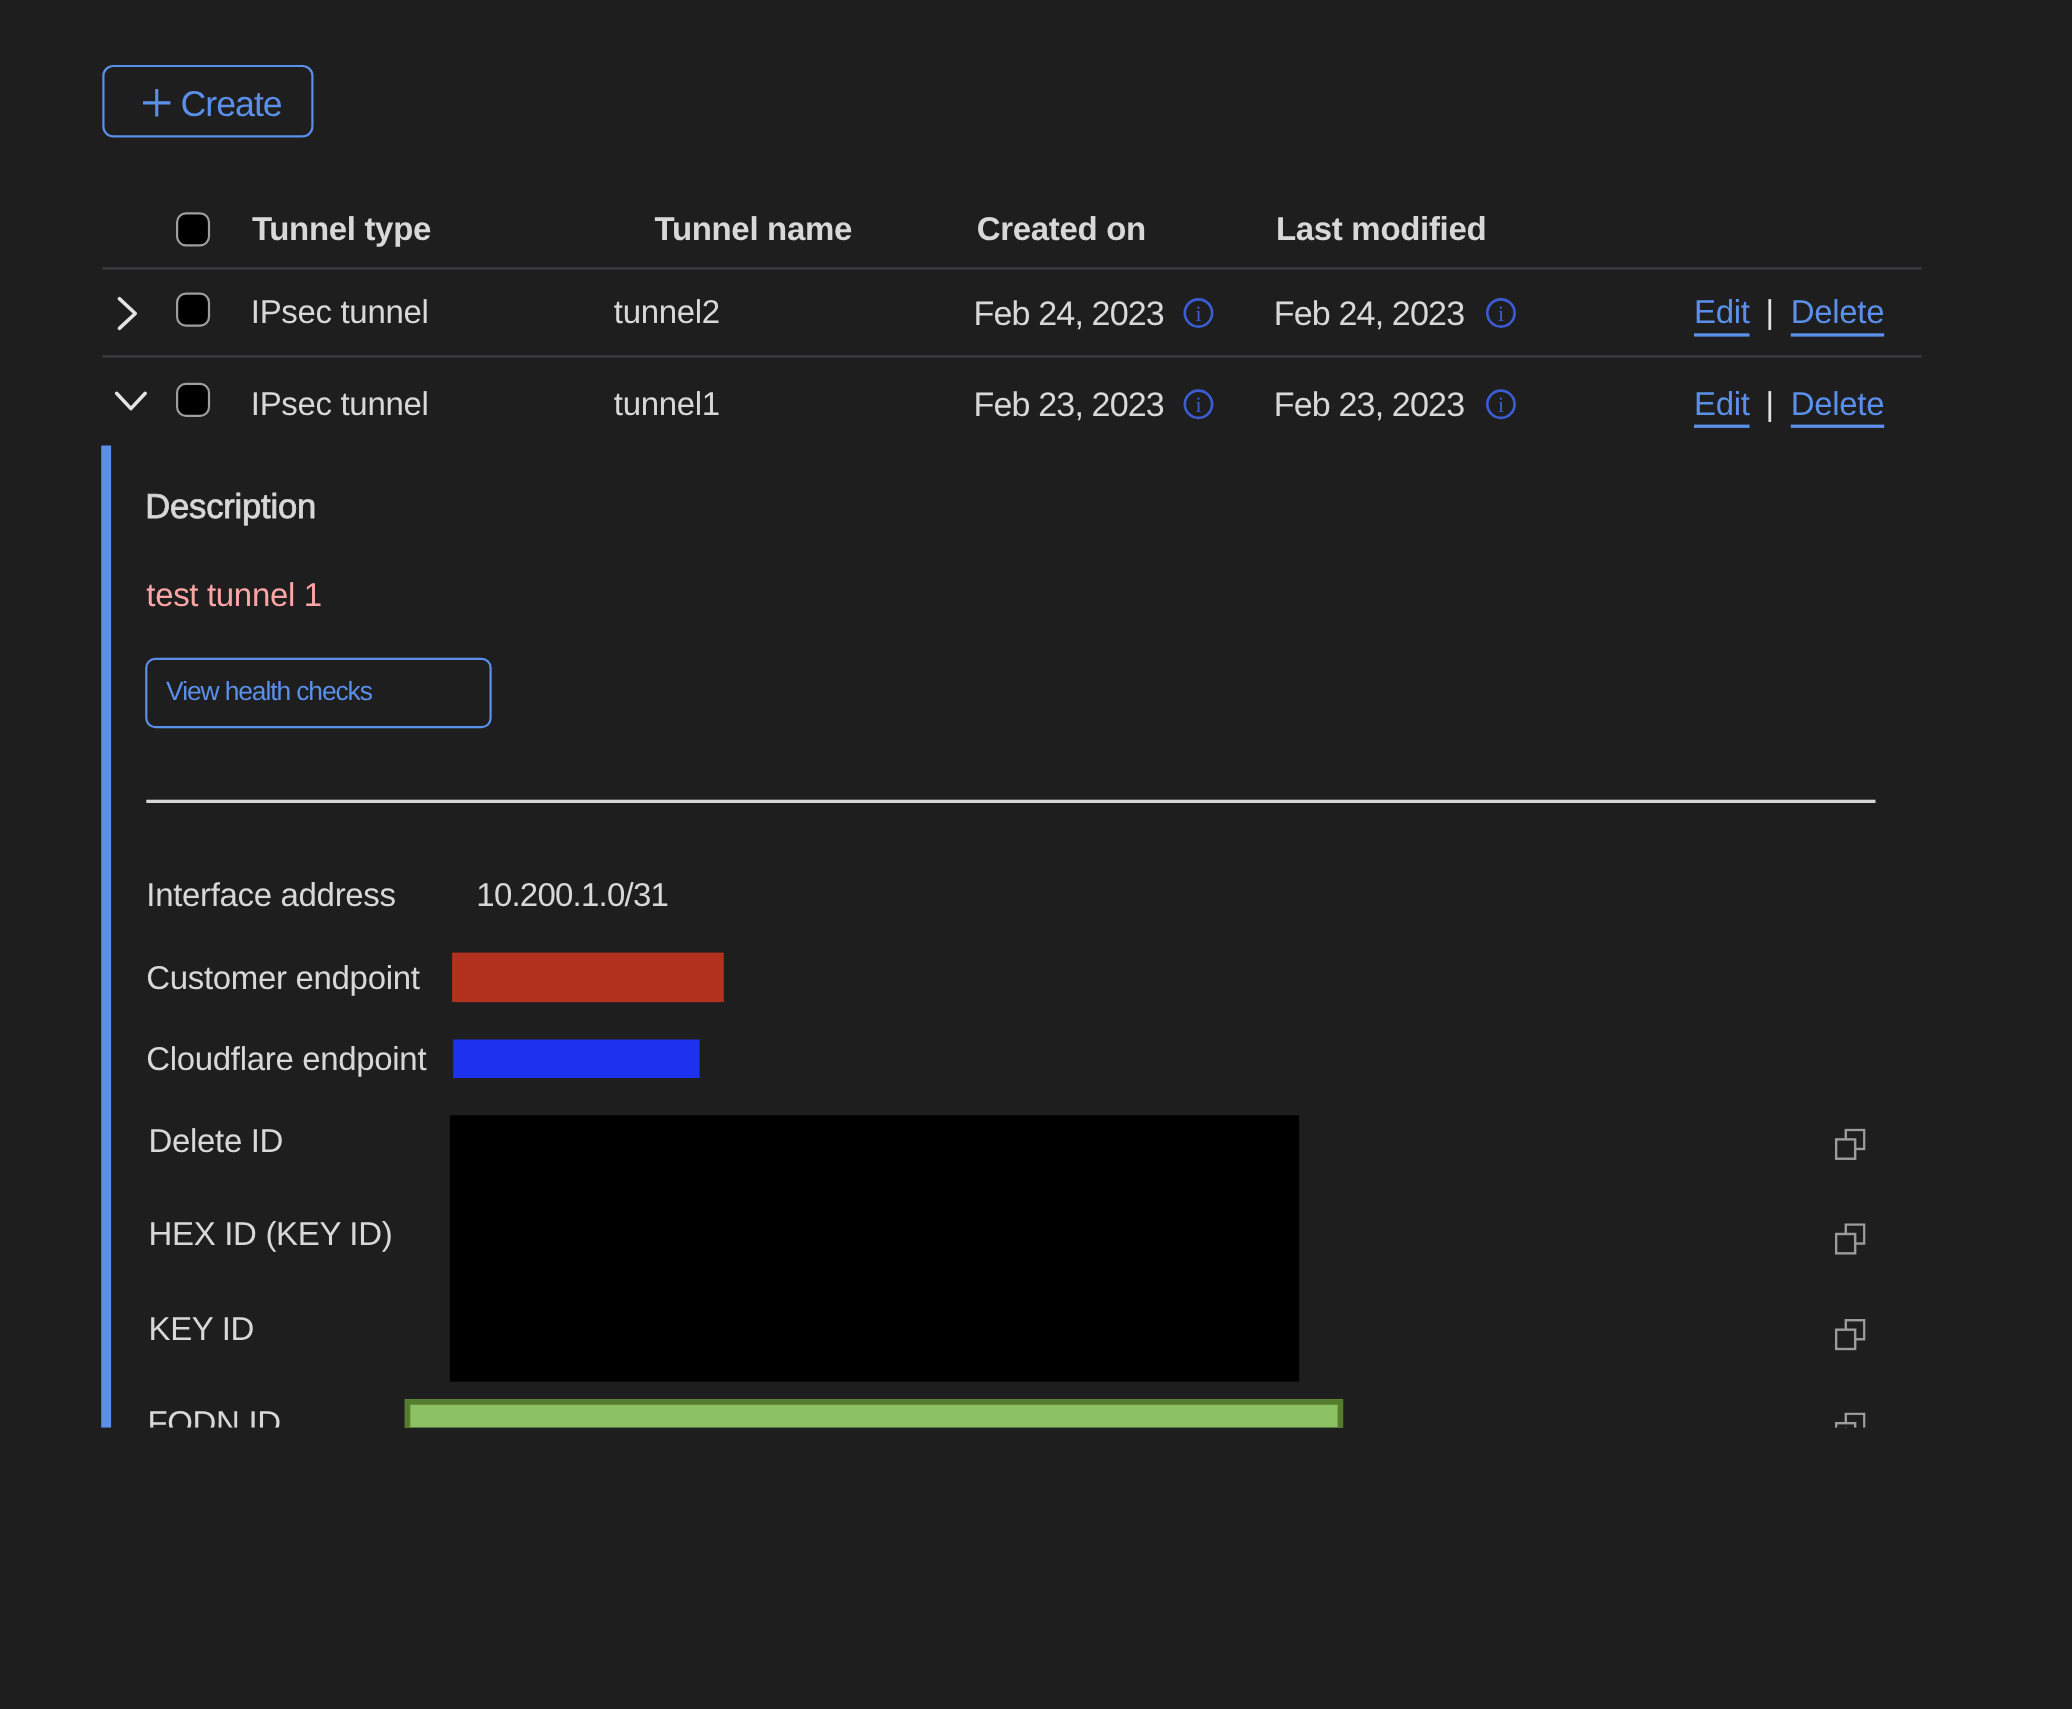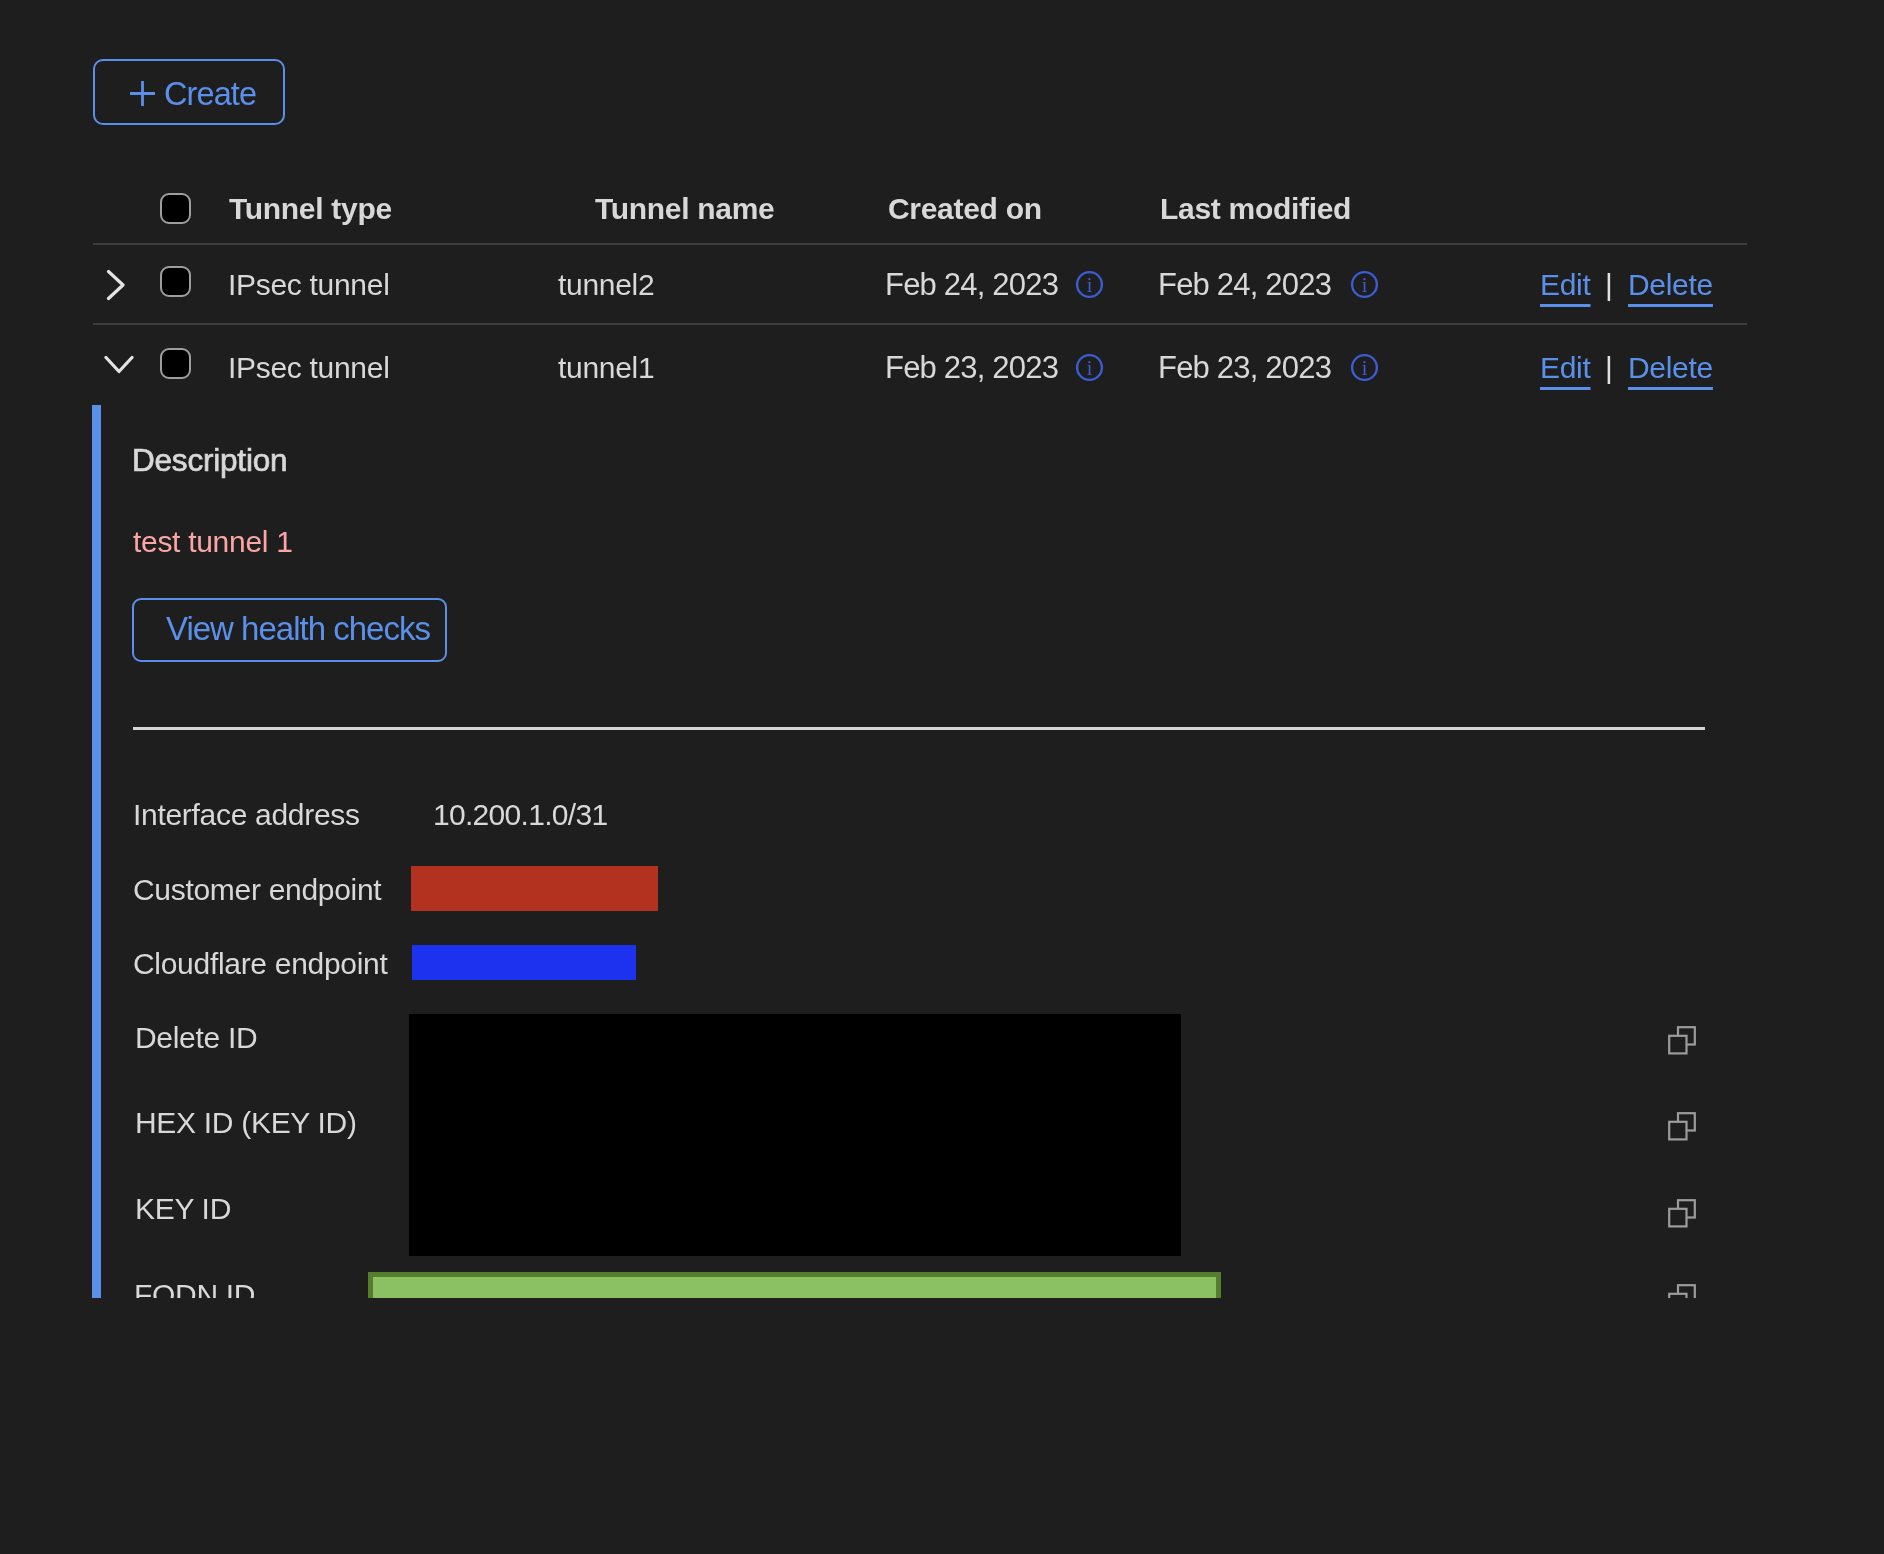--- a/index.html
+++ b/index.html
@@ -75,21 +75,21 @@
   <div class="t link" style="left:1540px;top:353px;">Edit</div>
   <div class="t" style="left:1605px;top:353px;color:#e2e2e2;">|</div>
   <div class="t link" style="left:1628px;top:353px;">Delete</div>
 
   <div class="blk" style="left:92px;top:405px;width:9px;height:1072px;background:#5b90ea;"></div>
 
   <div class="t" style="left:132px;top:445px;font-size:31.5px;line-height:31.5px;-webkit-text-stroke:0.7px #d8d8d8;letter-spacing:-0.2px;">Description</div>
   <div class="t muted" style="left:133px;top:527px;">test tunnel 1</div>
 
   <div style="position:absolute;left:132px;top:598px;width:315px;height:64px;border:2px solid #5b90ea;border-radius:9px;box-sizing:border-box;"></div>
-  <div class="t blue" style="left:166px;top:613px;font-size:33px;line-height:31.5px;letter-spacing:-1px;">View health checks</div>
+  <div class="t blue" style="left:151px;top:613px;font-size:24px;line-height:31.5px;letter-spacing:-1px;">View health checks</div>
 
   <div class="hline" style="left:133px;top:727px;width:1572px;height:3px;background:#d5d5d5;"></div>
 
   <div class="t" style="left:133px;top:800px;">Interface address</div>
   <div class="t" style="left:433px;top:800px;letter-spacing:-0.7px;">10.200.1.0/31</div>
 
   <div class="t" style="left:133px;top:875px;">Customer endpoint</div>
   <div class="blk" style="left:411px;top:866px;width:247px;height:45px;background:#b2321f;"></div>
 
   <div class="t" style="left:133px;top:949px;">Cloudflare endpoint</div>

